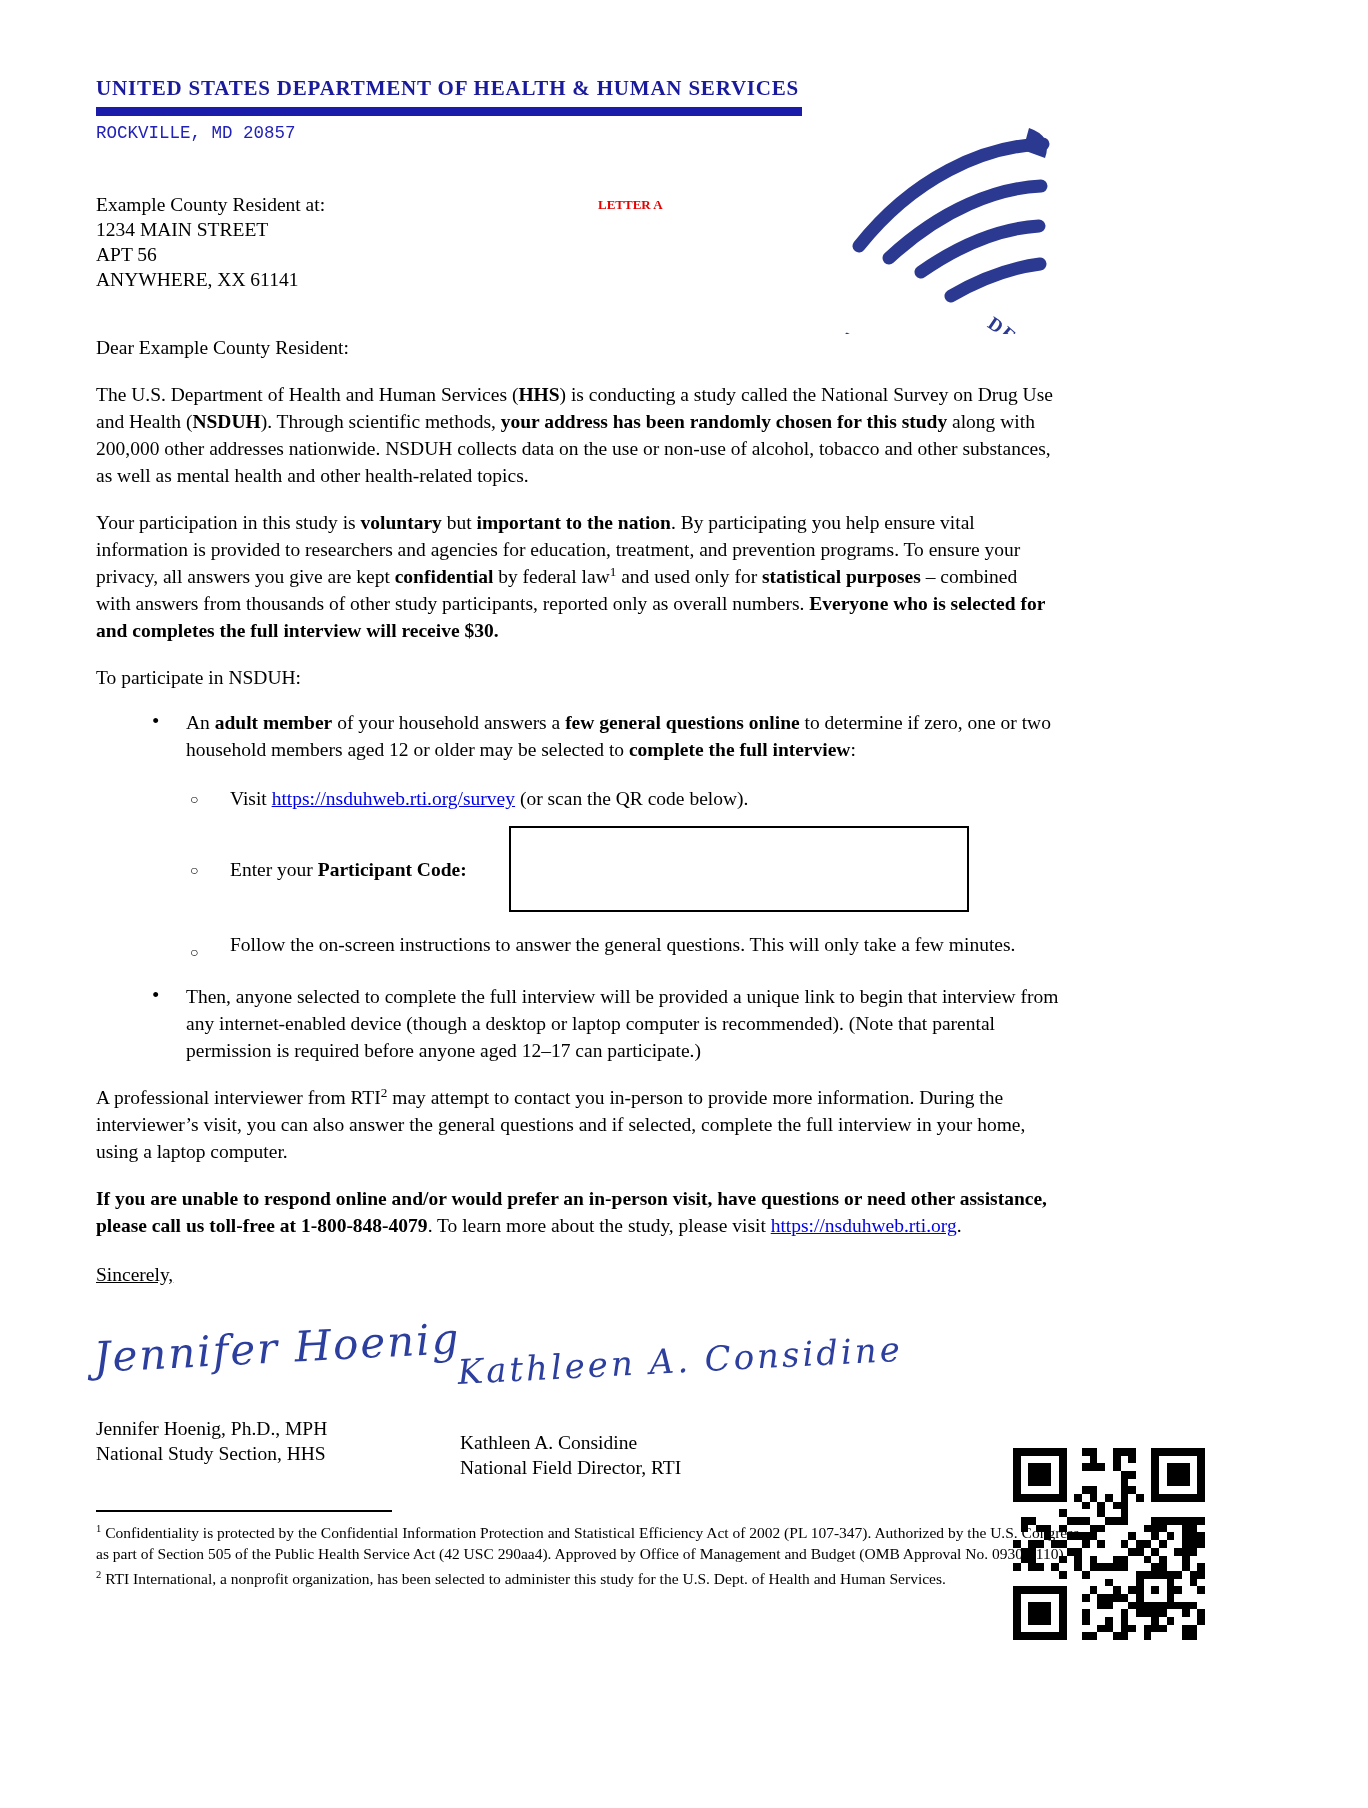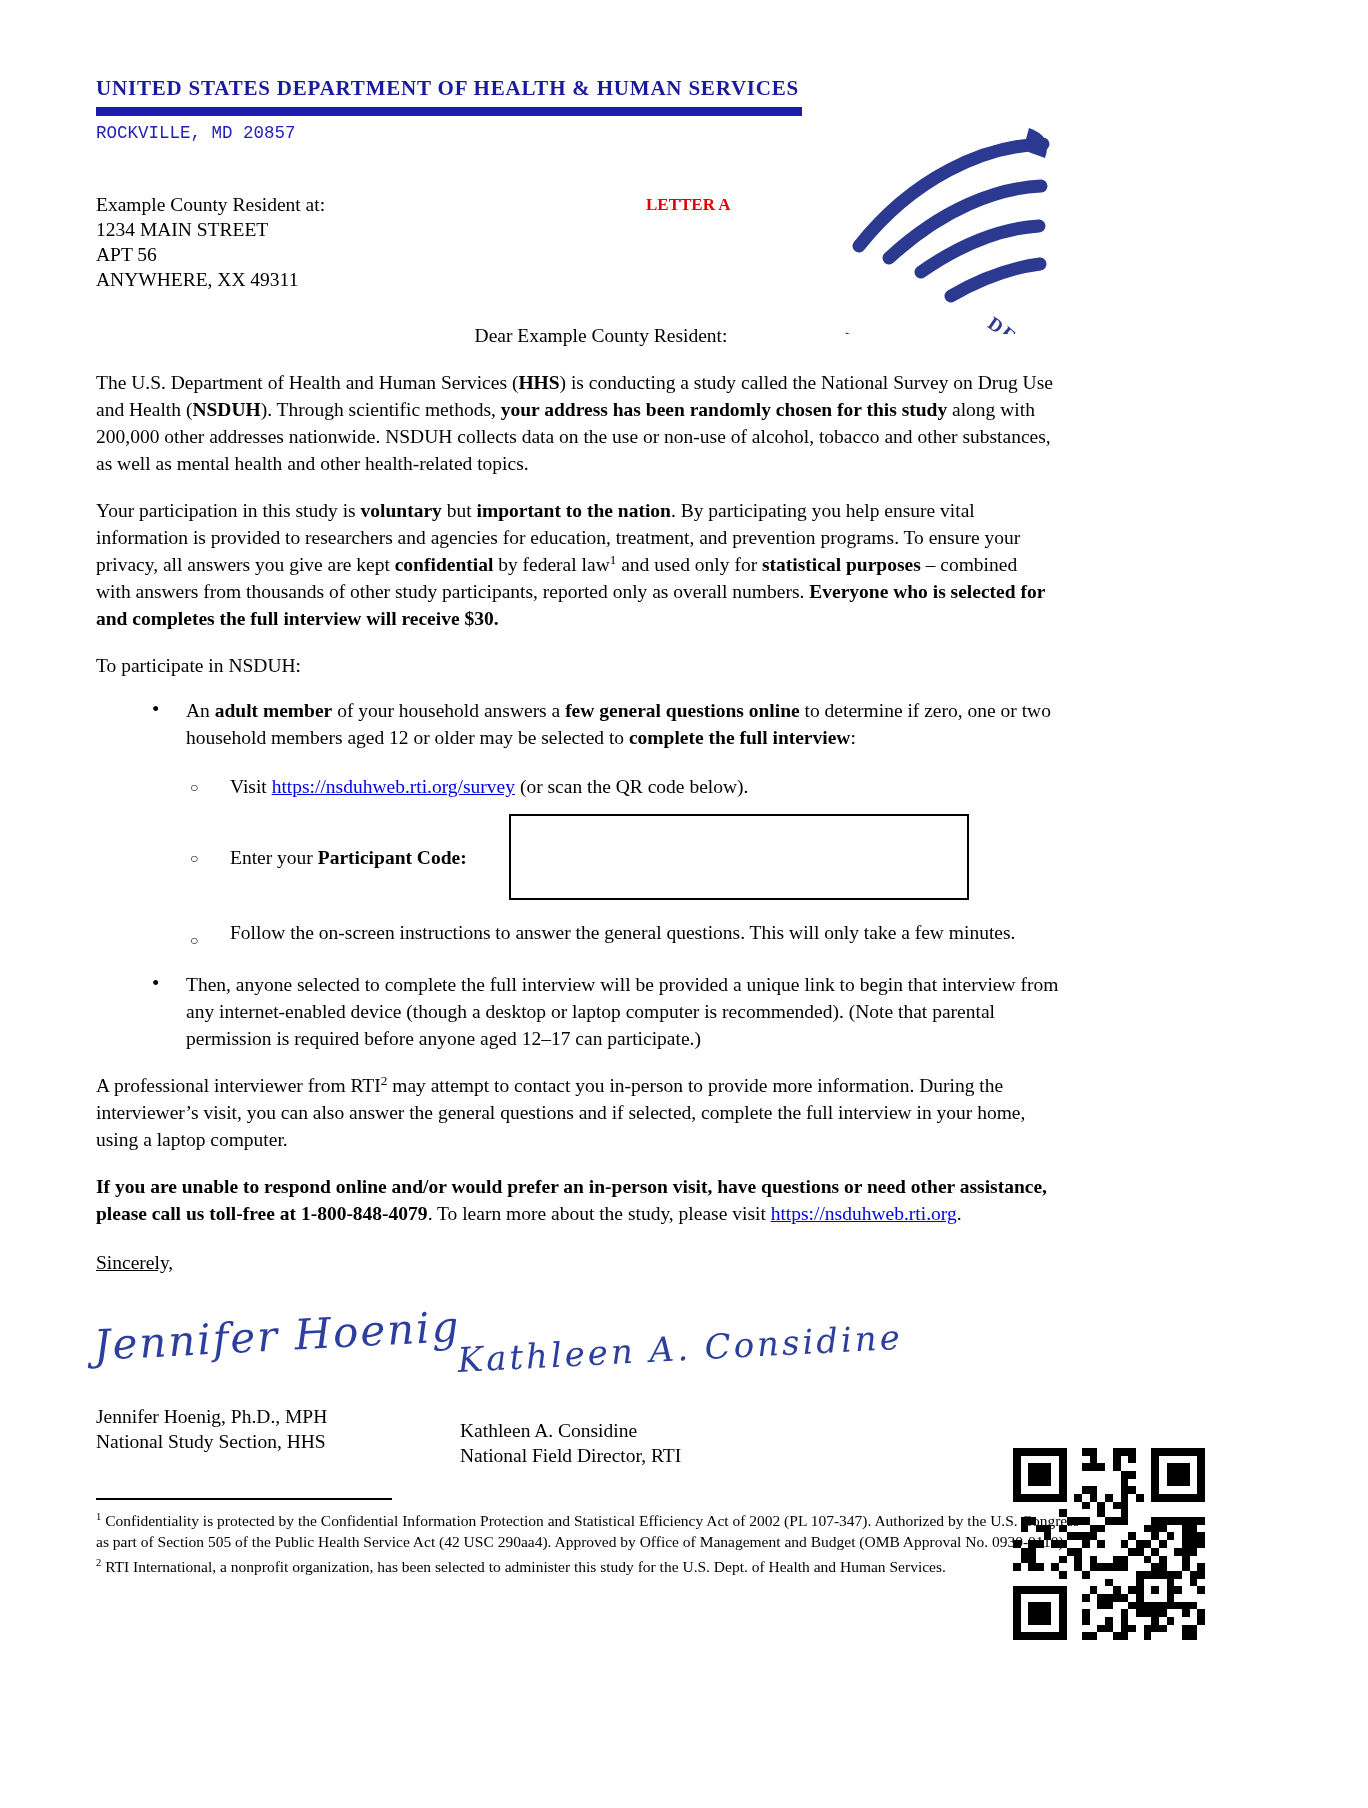--- a/index.html
+++ b/index.html
@@ -8,26 +8,26 @@
   .content{position:absolute;left:96px;top:0;width:1010px;}
 
   
   .hdr-title{margin-top:76px;font-weight:bold;font-size:21px;line-height:25px;color:#1a1a9c;letter-spacing:.8px;}
   .hdr-bar{width:706px;height:9px;background:#1c1caa;margin-top:6px;}
   .hdr-loc{font-family:Liberation Mono, monospace;font-size:17.5px;line-height:22px;color:#2222b8;margin-top:6px;}
 
   
   .recipient{position:relative;margin-top:48px;width:760px;}
   .recipient div{line-height:25px;font-family:Liberation Serif, serif;}
-  .letter-tag{position:absolute;left:502px;top:0;color:#e60000;font-weight:bold;font-size:17px;margin-left:48px;}
+  .letter-tag{position:absolute;left:502px;top:0;color:#e60000;font-weight:bold;font-size:13px;}
 
   
   .seal{position:absolute;left:793px;top:62px;width:268px;height:272px;}
 
-  .salutation{margin-top:30px;text-align:center;}
+  .salutation{margin-top:42px;}
   .para{margin:20px 8px 0 0;width:958px;}
   .b{font-weight:bold;}
   .sup{font-size:68%;vertical-align:super;line-height:0;}
   .lnk{color:#0000e6;text-decoration:underline;cursor:pointer;}
 
   
   .bitem{position:relative;padding-left:90px;width:875px;margin-top:18px;}
   .bmark{position:absolute;left:56px;top:-1px;font-size:21px;}
   .sitem{position:relative;padding-left:134px;width:880px;margin-top:22px;}
   .smark{position:absolute;left:94px;top:1px;font-size:14px;}
@@ -64,21 +64,21 @@
   <div class="content">
 
     <div class="hdr-title">UNITED STATES DEPARTMENT OF HEALTH &amp; HUMAN SERVICES</div>
     <div class="hdr-bar"></div>
     <div class="hdr-loc">ROCKVILLE, MD 20857</div>
 
     <div class="recipient">
       <div>Example County Resident at:</div>
       <div>1234 MAIN STREET</div>
       <div>APT 56</div>
-      <div>ANYWHERE, XX 49311</div>
+      <div>ANYWHERE, XX 61141</div>
       <div class="letter-tag">LETTER A</div>
     </div>
 
     <div class="salutation">Dear Example County Resident:</div>
 
     <div class="para"><span>The U.S. Department of Health and Human Services (</span><span class="b">HHS</span><span>) is conducting a study called the National Survey on Drug Use and Health (</span><span class="b">NSDUH</span><span>). Through scientific methods, </span><span class="b">your address has been randomly chosen for this study</span><span> along with 200,000 other addresses nationwide. NSDUH collects data on the use or non-use of alcohol, tobacco and other substances, as well as mental health and other health-related topics.</span></div>
     <div class="para"><span>Your participation in this study is </span><span class="b">voluntary</span><span> but </span><span class="b">important to the nation</span><span>. By participating you help ensure vital information is provided to researchers and agencies for education, treatment, and prevention programs. To ensure your privacy, all answers you give are kept </span><span class="b">confidential</span><span> by federal law</span><span class="sup">1</span><span> and used only for </span><span class="b">statistical purposes</span><span> – combined with answers from thousands of other study participants, reported only as overall numbers. </span><span class="b">Everyone who is selected for and completes the full interview will receive $30.</span></div>
     <div class="para">To participate in NSDUH:</div>
 
     <div class="bitem">

